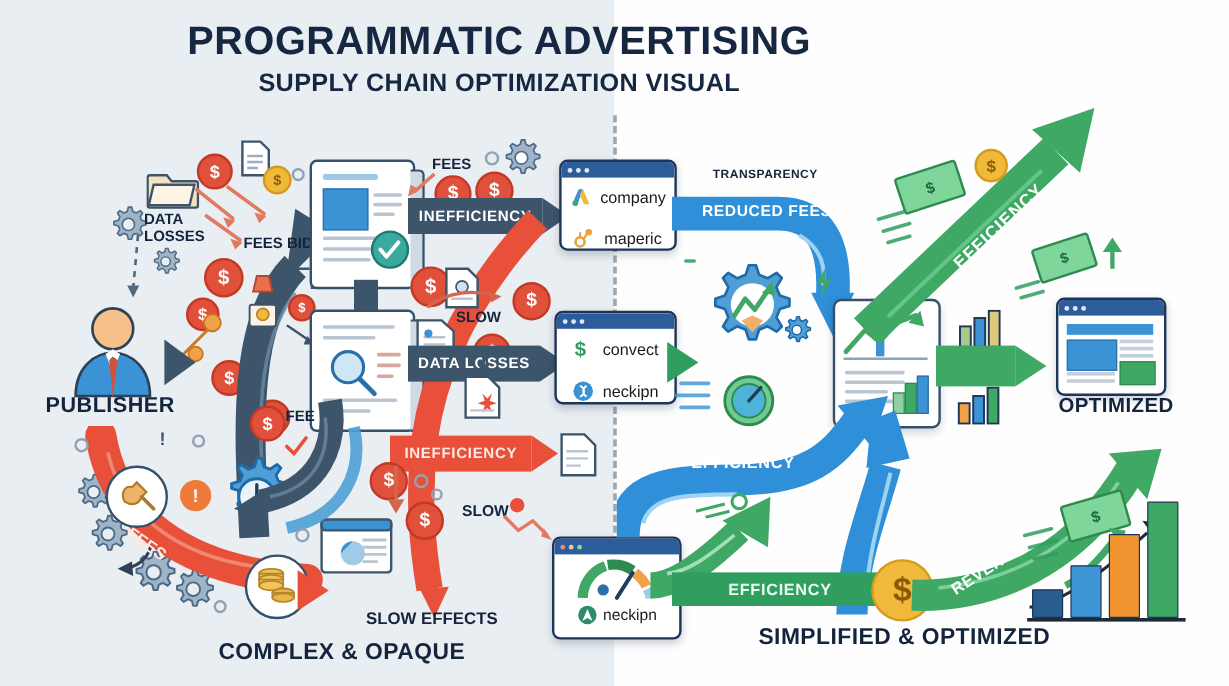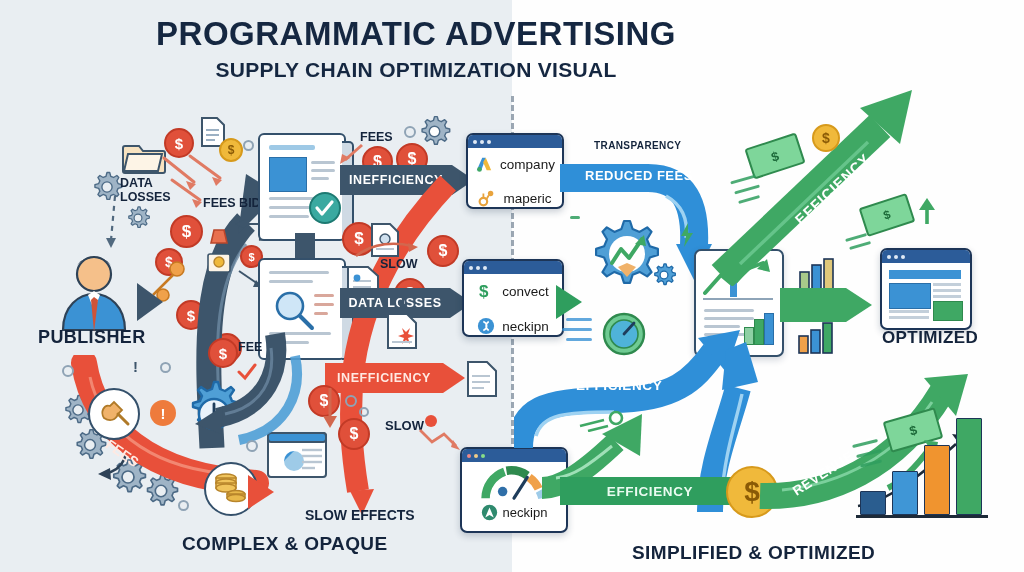--- a/index.html
+++ b/index.html
@@ -672,15 +672,15 @@
       <path d="M36 64 C52 56 66 40 78 24" stroke="#3fa864" stroke-width="6" fill="none"></path>
       <path d="M72 16 l14 2 -3 14z" fill="#3fa864"></path>
     </svg>
     <div class="abs" style="left:4px;bottom:6px;width:132px;height:3px;background:#1d2a38;"></div>
     <div class="bar-el" style="left:8px;bottom:9px;width:24px;height:22px;background:#2a5d8f;"></div>
     <div class="bar-el" style="left:40px;bottom:9px;width:24px;height:42px;background:#3f96d6;"></div>
     <div class="bar-el" style="left:72px;bottom:9px;width:24px;height:68px;background:#f0942f;"></div>
     <div class="bar-el" style="left:104px;bottom:9px;width:24px;height:95px;background:#3fa864;"></div>
   </div>
 
-  <div class="cap" style="left:632px;top:542px;">SIMPLIFIED &amp; OPTIMIZED</div>
+  <div class="cap" style="left:632px;top:521px;">SIMPLIFIED &amp; OPTIMIZED</div>
 
 </div>
 
 </body></html>

